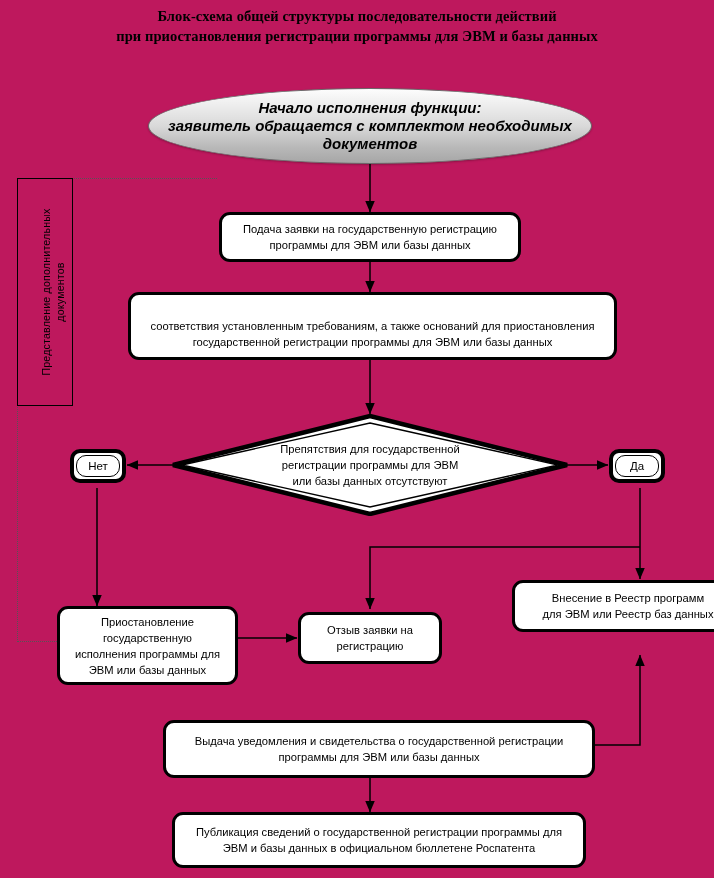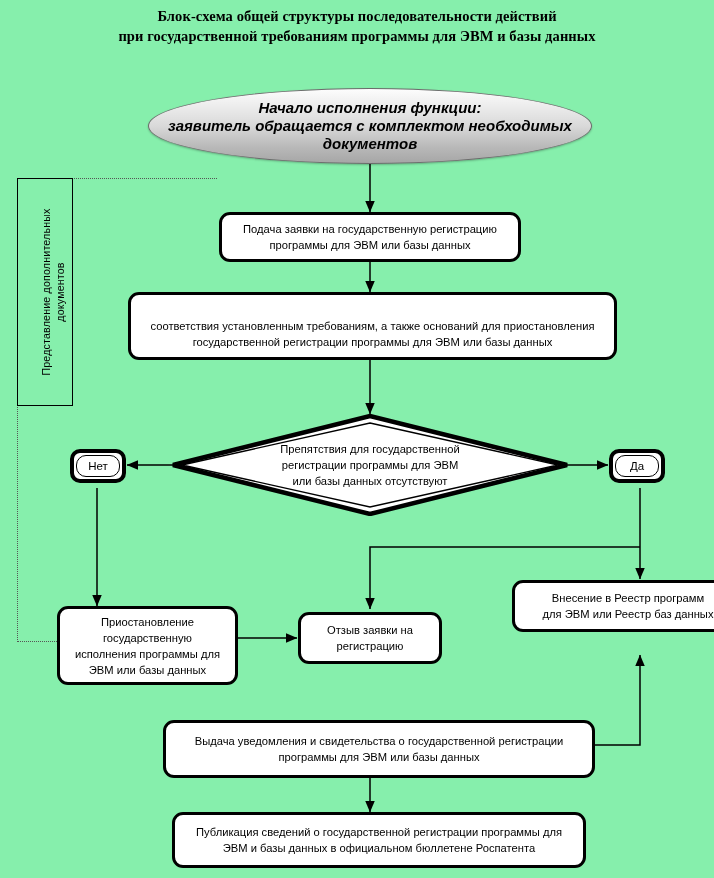--- a/index.html
+++ b/index.html
@@ -11,21 +11,21 @@
     width: 714px;
     height: 878px;
     font-family: "Liberation Sans", sans-serif;
     color: #000000;
     overflow: hidden;
   }
   #canvas {
     position: relative;
     width: 714px;
     height: 878px;
-    background: #86efac;
+    background: #be185d;
   }
   
   .title {
     position: absolute;
     left: 0;
     top: 6px;
     width: 714px;
     text-align: center;
     font-family: "Liberation Serif", serif;
     font-weight: bold;
@@ -143,21 +143,21 @@
     letter-spacing: 0.2px;
   }
 </style>
 </head>
 <body>
 
 <div id="canvas">
 
   <div class="title">
     <span class="ln">Блок-схема общей структуры последовательности действий</span>
-    <span class="ln">при государственной требованиям программы для ЭВМ и базы данных</span>
+    <span class="ln">при приостановления регистрации программы для ЭВМ и базы данных</span>
   </div>
 
   <svg id="wires" viewBox="0 0 714 878" xmlns="http://www.w3.org/2000/svg">
     <defs>
       <marker id="ah" markerWidth="9" markerHeight="9" refX="7.4" refY="3.2" orient="auto" markerUnits="strokeWidth">
         <path d="M0,0 L7.6,3.2 L0,6.4 z" fill="#000000"></path>
       </marker>
     </defs>
     <g stroke="#000000" stroke-width="1.5" fill="none">
 

